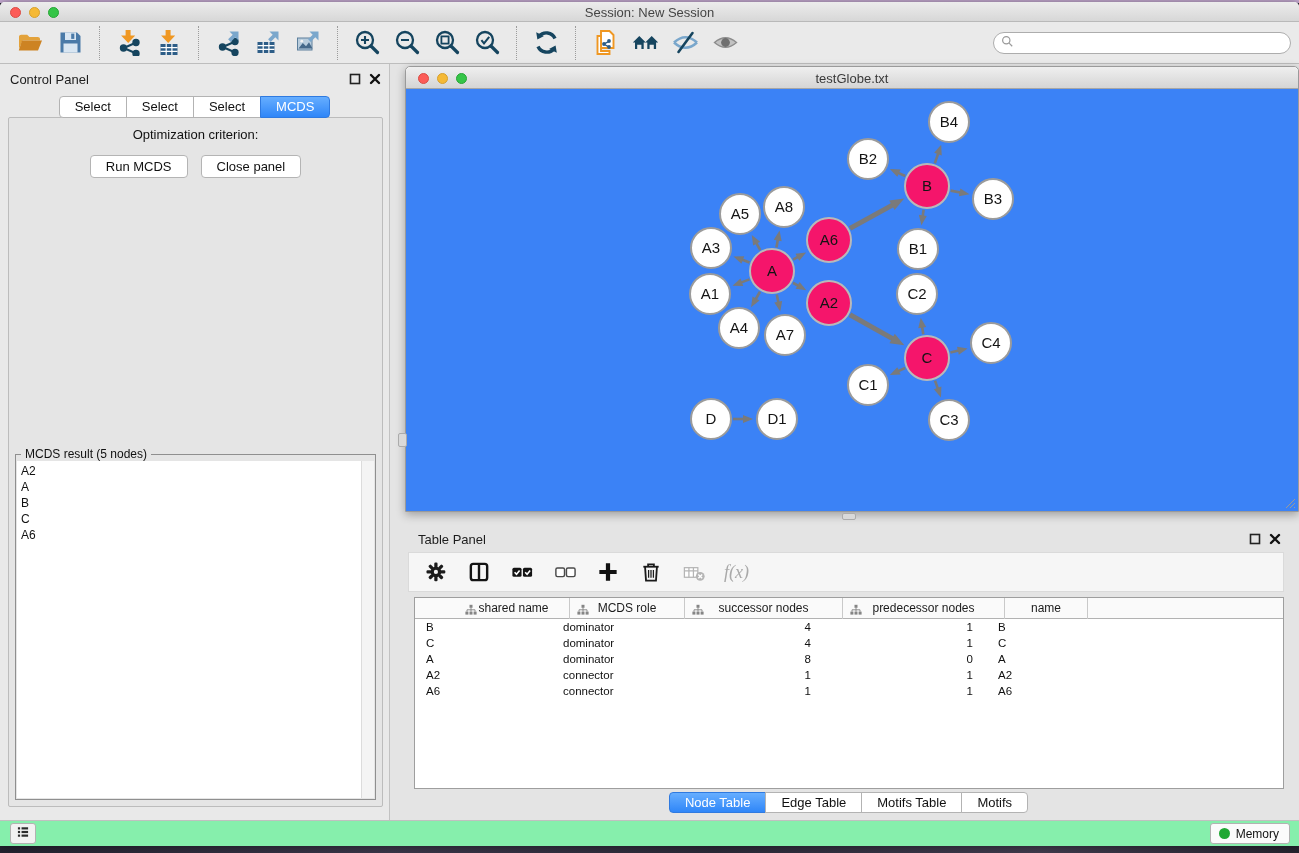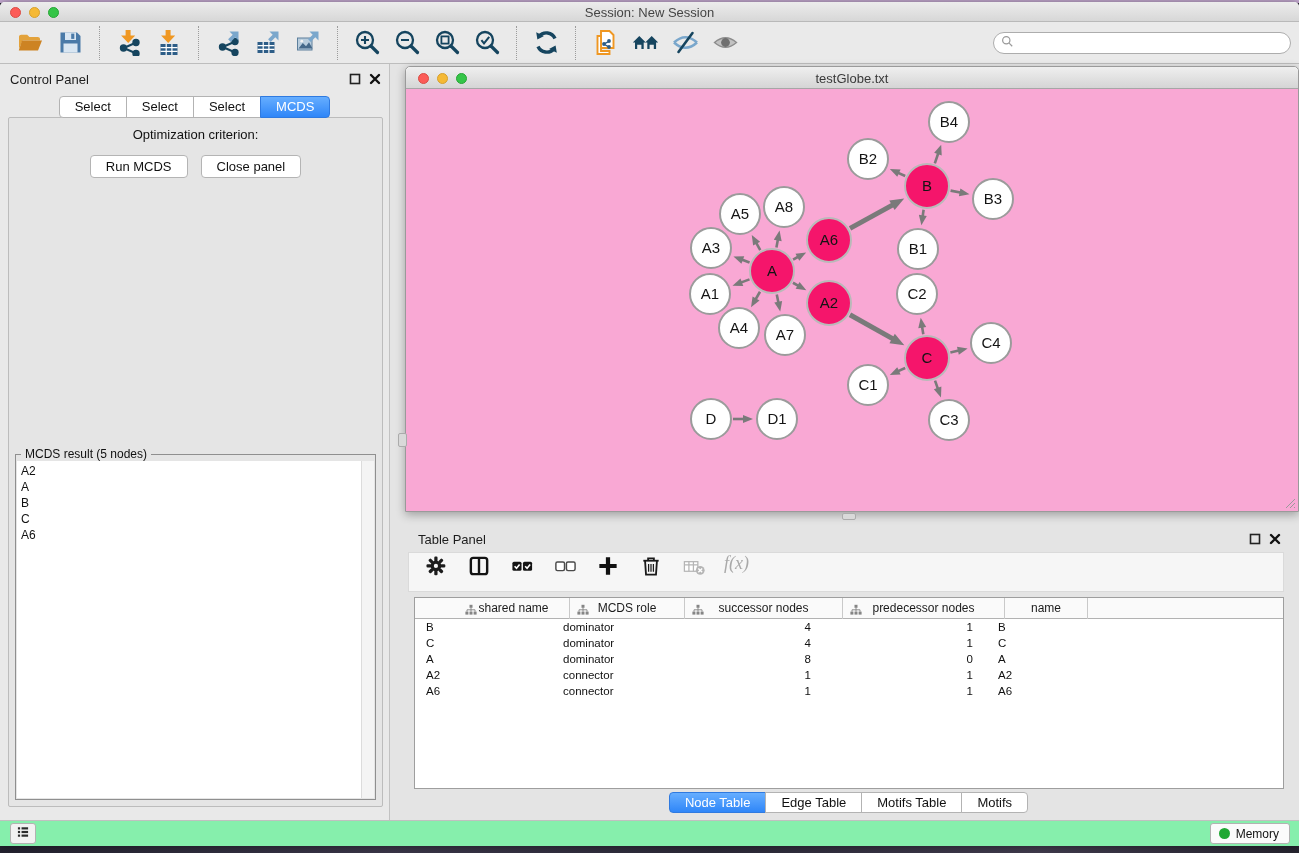--- a/index.html
+++ b/index.html
@@ -125,33 +125,33 @@
     background:#fff; border-radius:5px 5px 0 0;
     box-shadow:0 3px 10px rgba(0,0,0,.3); border:1px solid #9a9a9a;
   }
   .net-titlebar {
     position:absolute; top:0; left:0; right:0; height:22px;
     background:linear-gradient(#efefef,#d5d5d5); border-bottom:1px solid #a6a6a6;
     border-radius:5px 5px 0 0;
   }
   .net-titlebar .title { position:absolute; left:0; right:0; top:4px; text-align:center; font-size:13px; color:#3a3a3a; }
   .net-titlebar .lights { top:6px; left:12px; }
-  .net-canvas { position:absolute; left:0; top:22px; right:0; bottom:0; background:#f9a8d4; overflow:hidden; }
+  .net-canvas { position:absolute; left:0; top:22px; right:0; bottom:0; background:#3b82f6; overflow:hidden; }
   .net-canvas svg { position:absolute; left:0; top:0; }
   .resize-grip { position:absolute; right:2px; bottom:2px; width:13px; height:13px; }
 
   .split-thumb-v { position:absolute; left:8px; top:369px; width:9px; height:14px; background:#d9d9d9; border:1px solid #ababab; border-radius:2px; }
   .split-thumb-h { position:absolute; left:452px; top:449px; width:14px; height:7px; background:#d9d9d9; border:1px solid #ababab; border-radius:2px; }
 
   
   .table-panel { position:absolute; left:18px; top:460px; width:881px; height:294px; }
   .tp-toolbar {
     position:absolute; left:0; top:28px; right:5px; height:40px;
     background:#f6f6f6; border:1px solid #dadada;
-    display:flex; align-items:flex-start; padding-left:14px; gap:17px;
+    display:flex; align-items:center; padding-left:14px; gap:17px;
   }
   .tp-icon { display:flex; align-items:center; justify-content:center; width:26px; height:26px; }
   .tp-icon svg { width:24px; height:24px; }
   .fx-label { font-family:"Liberation Serif",serif; font-style:italic; font-size:18px; color:#a9a9a9; }
 
   .data-table {
     position:absolute; left:6px; top:73px; width:870px; height:192px;
     background:#fff; border:1px solid #9e9e9e; overflow:hidden;
   }
   .dt-header { display:flex; height:21px; background:#fafafa; border-bottom:1px solid #b2b2b2; }

